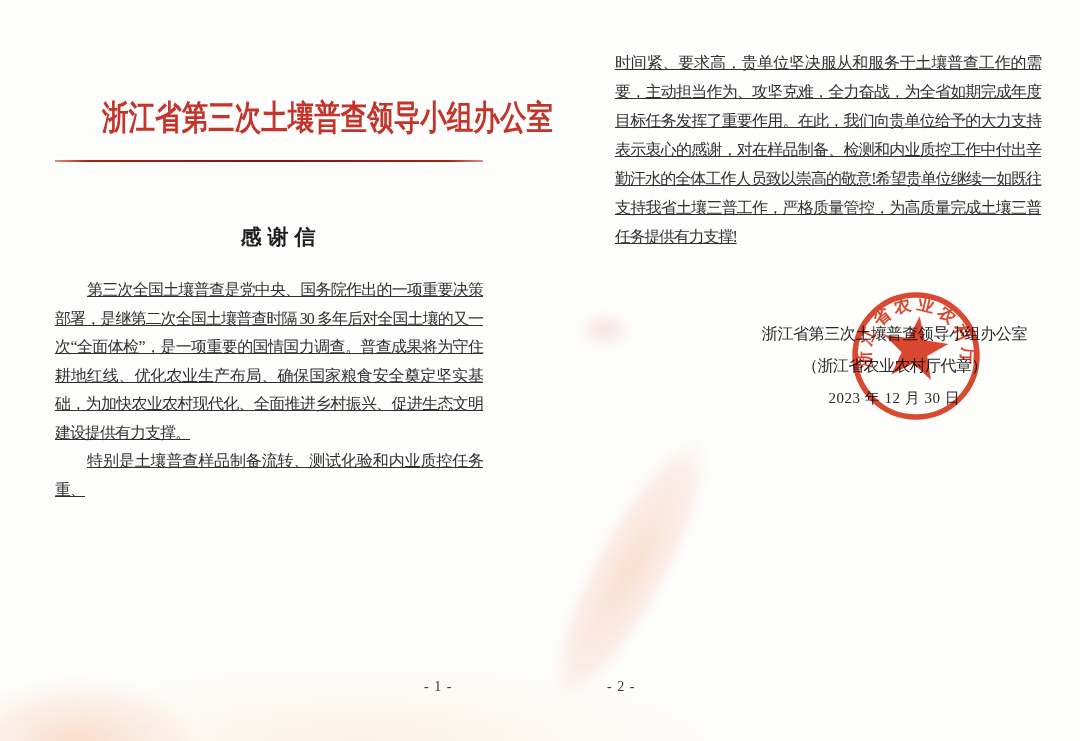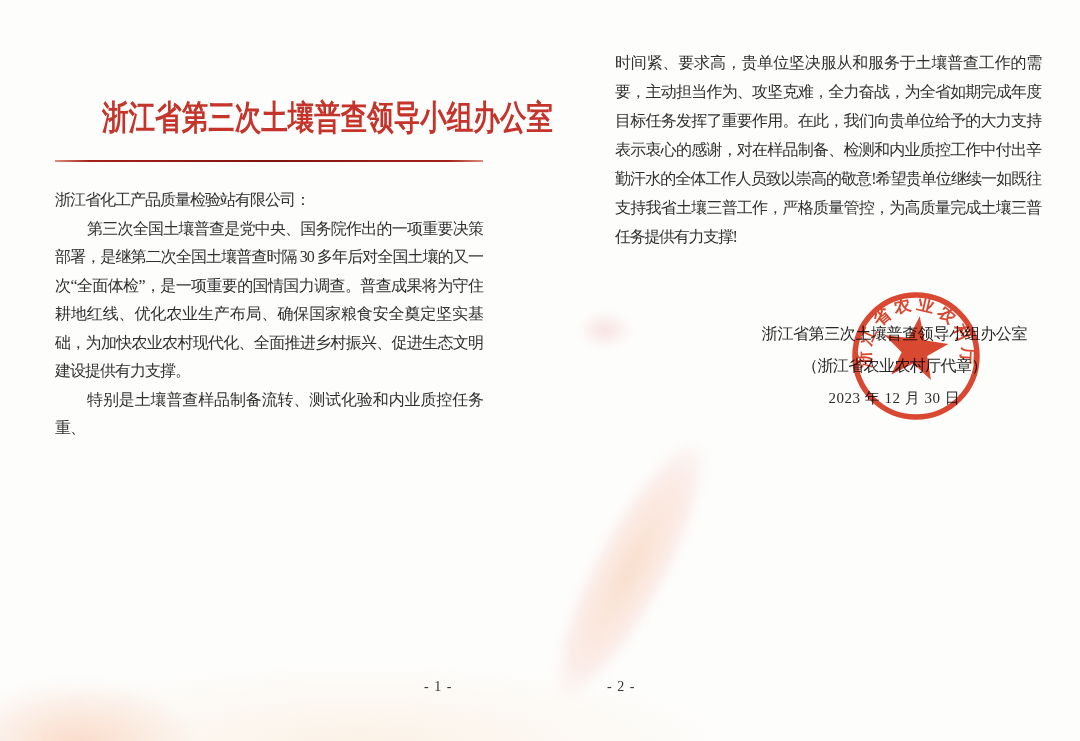--- a/index.html
+++ b/index.html
@@ -55,20 +55,21 @@
     font-size: 21px; font-weight: 700; letter-spacing: 6px;
     line-height: 30px; color: #1d1d1d;
   }
   .body-text { margin-top: 24px; }
   .para {
     margin: 0;
     font-size: 16px; letter-spacing: -1px;
     line-height: 28.5px;
     text-align: justify; text-justify: inter-character;
     color: #303030;
+    text-decoration: underline;
   }
   .indent { text-indent: 2em; }
 
   
   .page2 { position: absolute; left: 615px; top: 48px; width: 426px; }
   .page2 .para { letter-spacing: -1.3px; line-height: 29px; }
 
   .signature {
     position: absolute; top: 270px; right: 14px;
     text-align: center; line-height: 32px;
@@ -97,22 +98,22 @@
 <div>
   <div class="artifact artifact-bottom-cast"></div>
   <div class="artifact artifact-streak"></div>
   <div class="artifact artifact-corner-glow"></div>
   <div class="artifact artifact-gutter-smudge"></div>
 </div>
 
 <div class="page1">
   <div class="letterhead">浙江省第三次土壤普查领导小组办公室</div>
   <div class="red-rule"></div>
+  <div class="letter-title">感谢信</div>
   <div class="body-text">
-    <p class="para">浙江省化工产品质量检验站有限公司：</p>
     <p class="para indent">第三次全国土壤普查是党中央、国务院作出的一项重要决策部署，是继第二次全国土壤普查时隔 30 多年后对全国土壤的又一次“全面体检”，是一项重要的国情国力调查。普查成果将为守住耕地红线、优化农业生产布局、确保国家粮食安全奠定坚实基础，为加快农业农村现代化、全面推进乡村振兴、促进生态文明建设提供有力支撑。</p>
     <p class="para indent">特别是土壤普查样品制备流转、测试化验和内业质控任务重、</p>
   </div>
 </div>
 
 <div class="page2">
   <p class="para">时间紧、要求高，贵单位坚决服从和服务于土壤普查工作的需要，主动担当作为、攻坚克难，全力奋战，为全省如期完成年度目标任务发挥了重要作用。在此，我们向贵单位给予的大力支持表示衷心的感谢，对在样品制备、检测和内业质控工作中付出辛勤汗水的全体工作人员致以崇高的敬意!希望贵单位继续一如既往支持我省土壤三普工作，严格质量管控，为高质量完成土壤三普任务提供有力支撑!</p>
 
   <div class="signature">
     <div class="sig-org">浙江省第三次土壤普查领导小组办公室</div>

